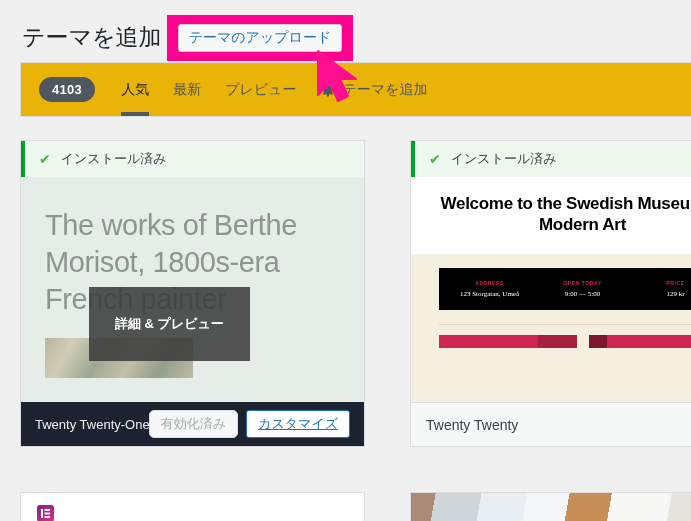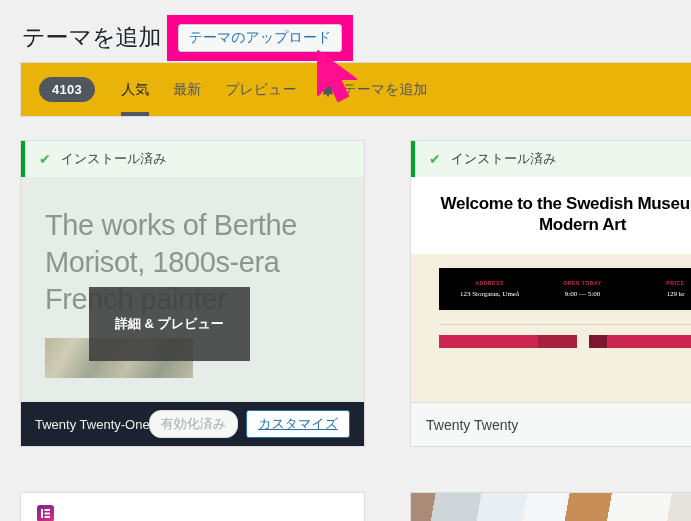--- a/index.html
+++ b/index.html
@@ -184,21 +184,21 @@
     display: flex;
     gap: 8px;
     align-items: center;
   }
   .btn-disabled {
     background: #f6f7f7;
     border: 1px solid #dcdcde;
     color: #a7aaad;
     font-size: 13px;
     padding: 4px 11px;
-    border-radius: 12px;
+    border-radius: 5px;
     white-space: nowrap;
   }
   .btn-primary-o {
     background: #fff;
     border: 1px solid #2271b1;
     color: #2271b1;
     font-size: 13px;
     padding: 4px 11px;
     border-radius: 3px;
     cursor: pointer;

